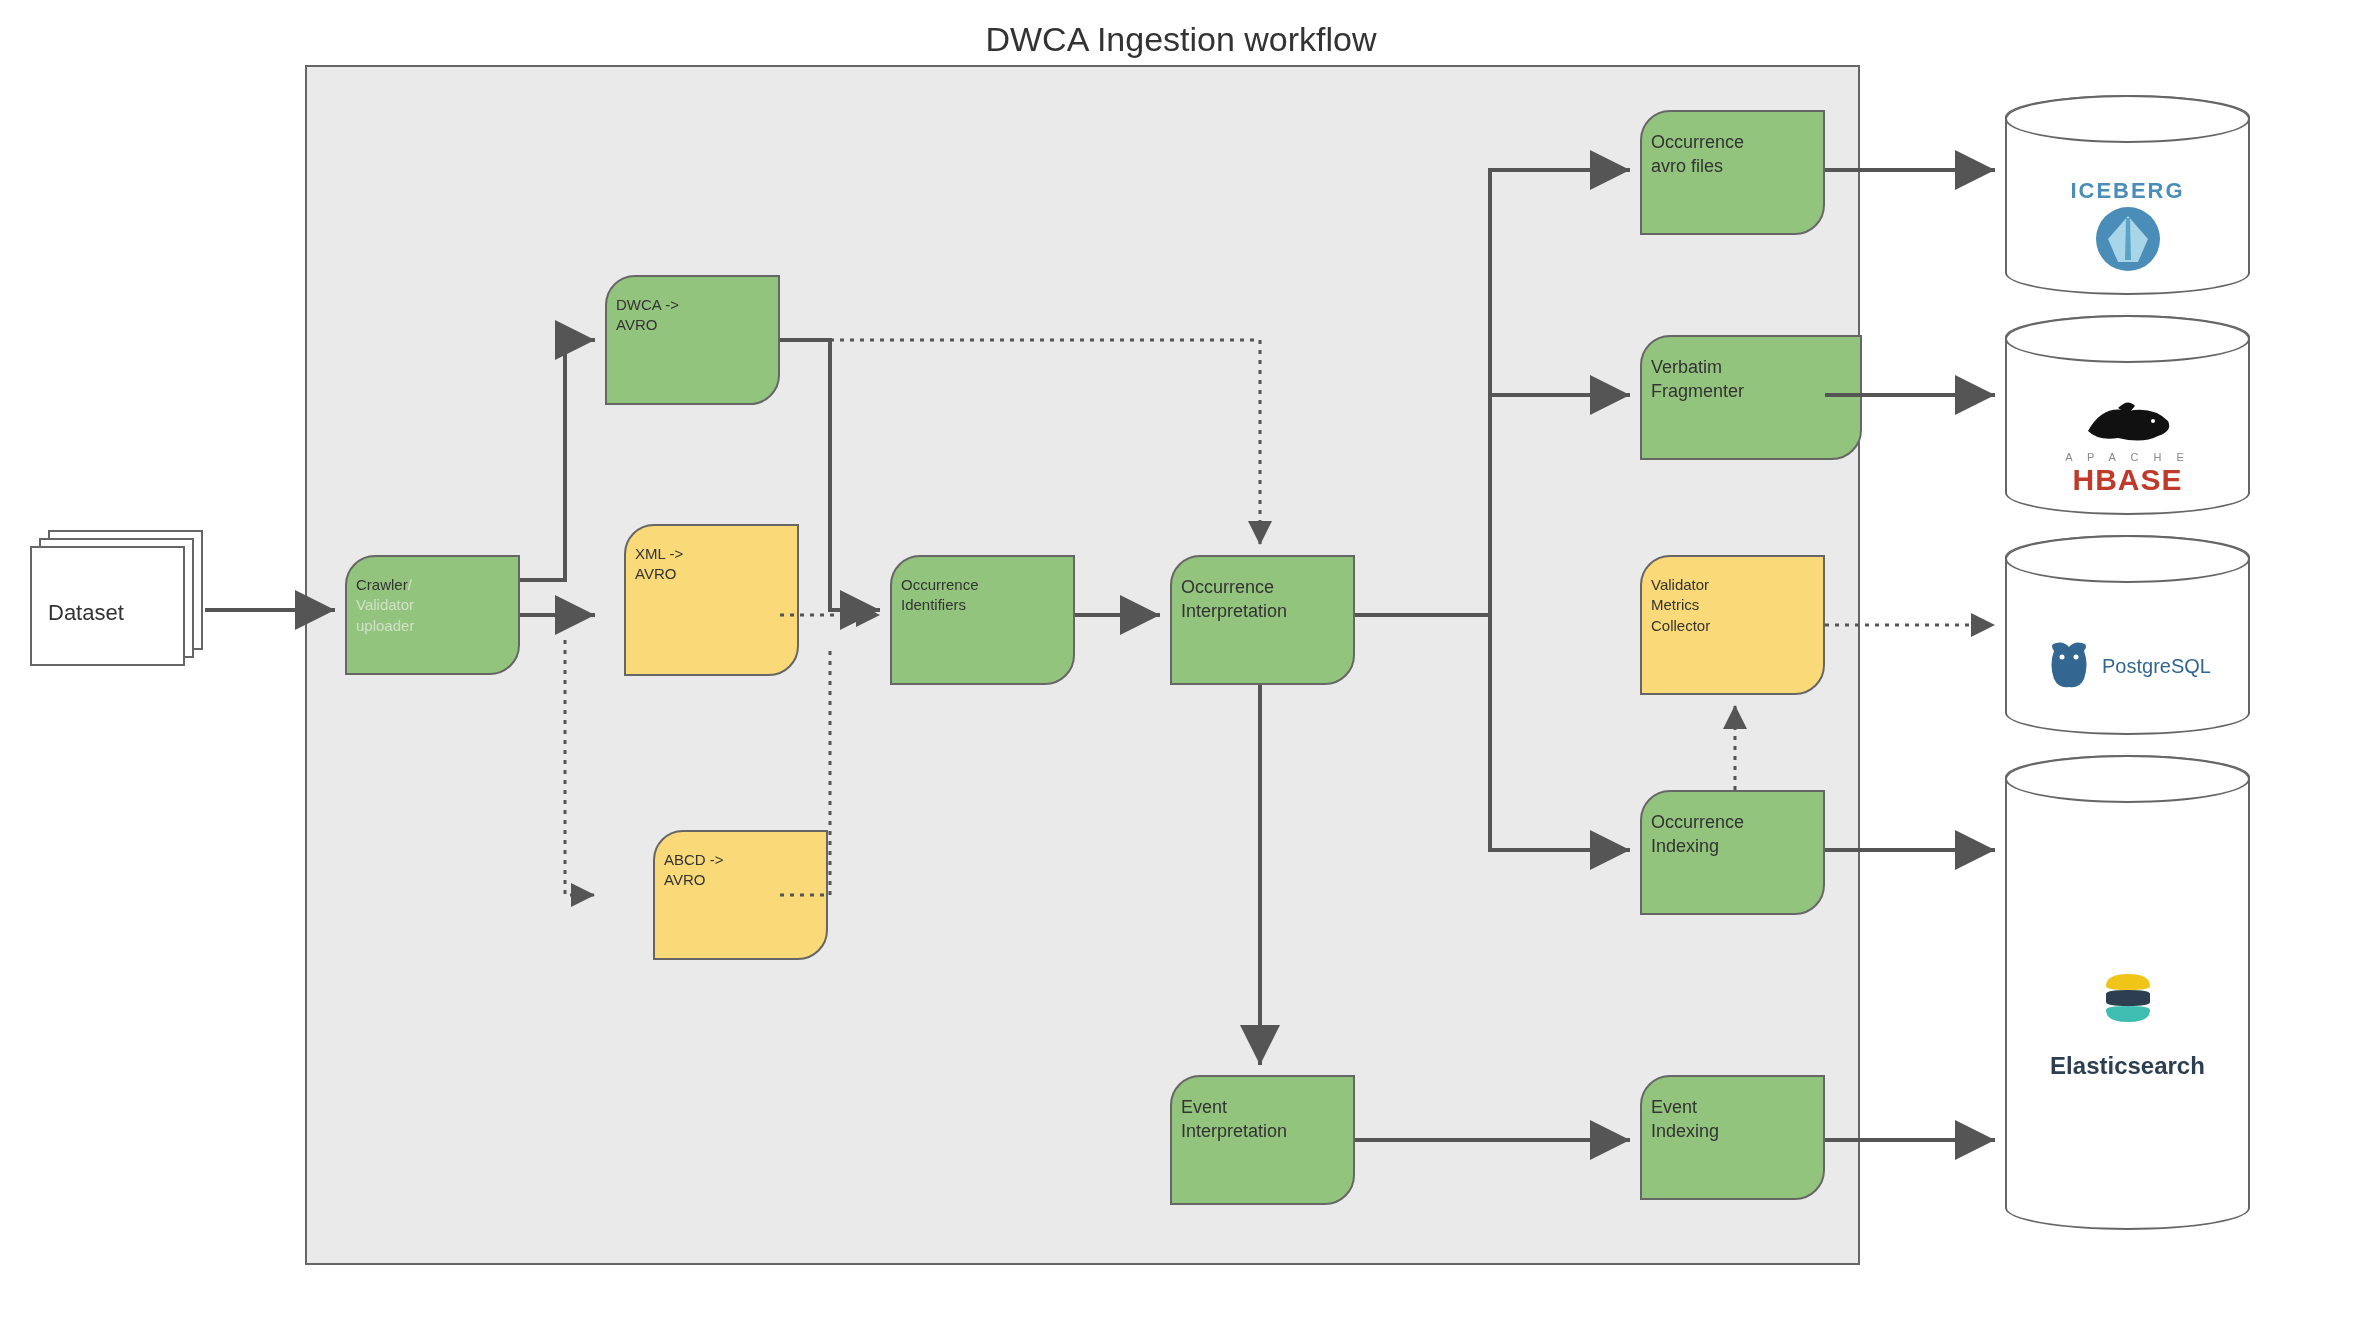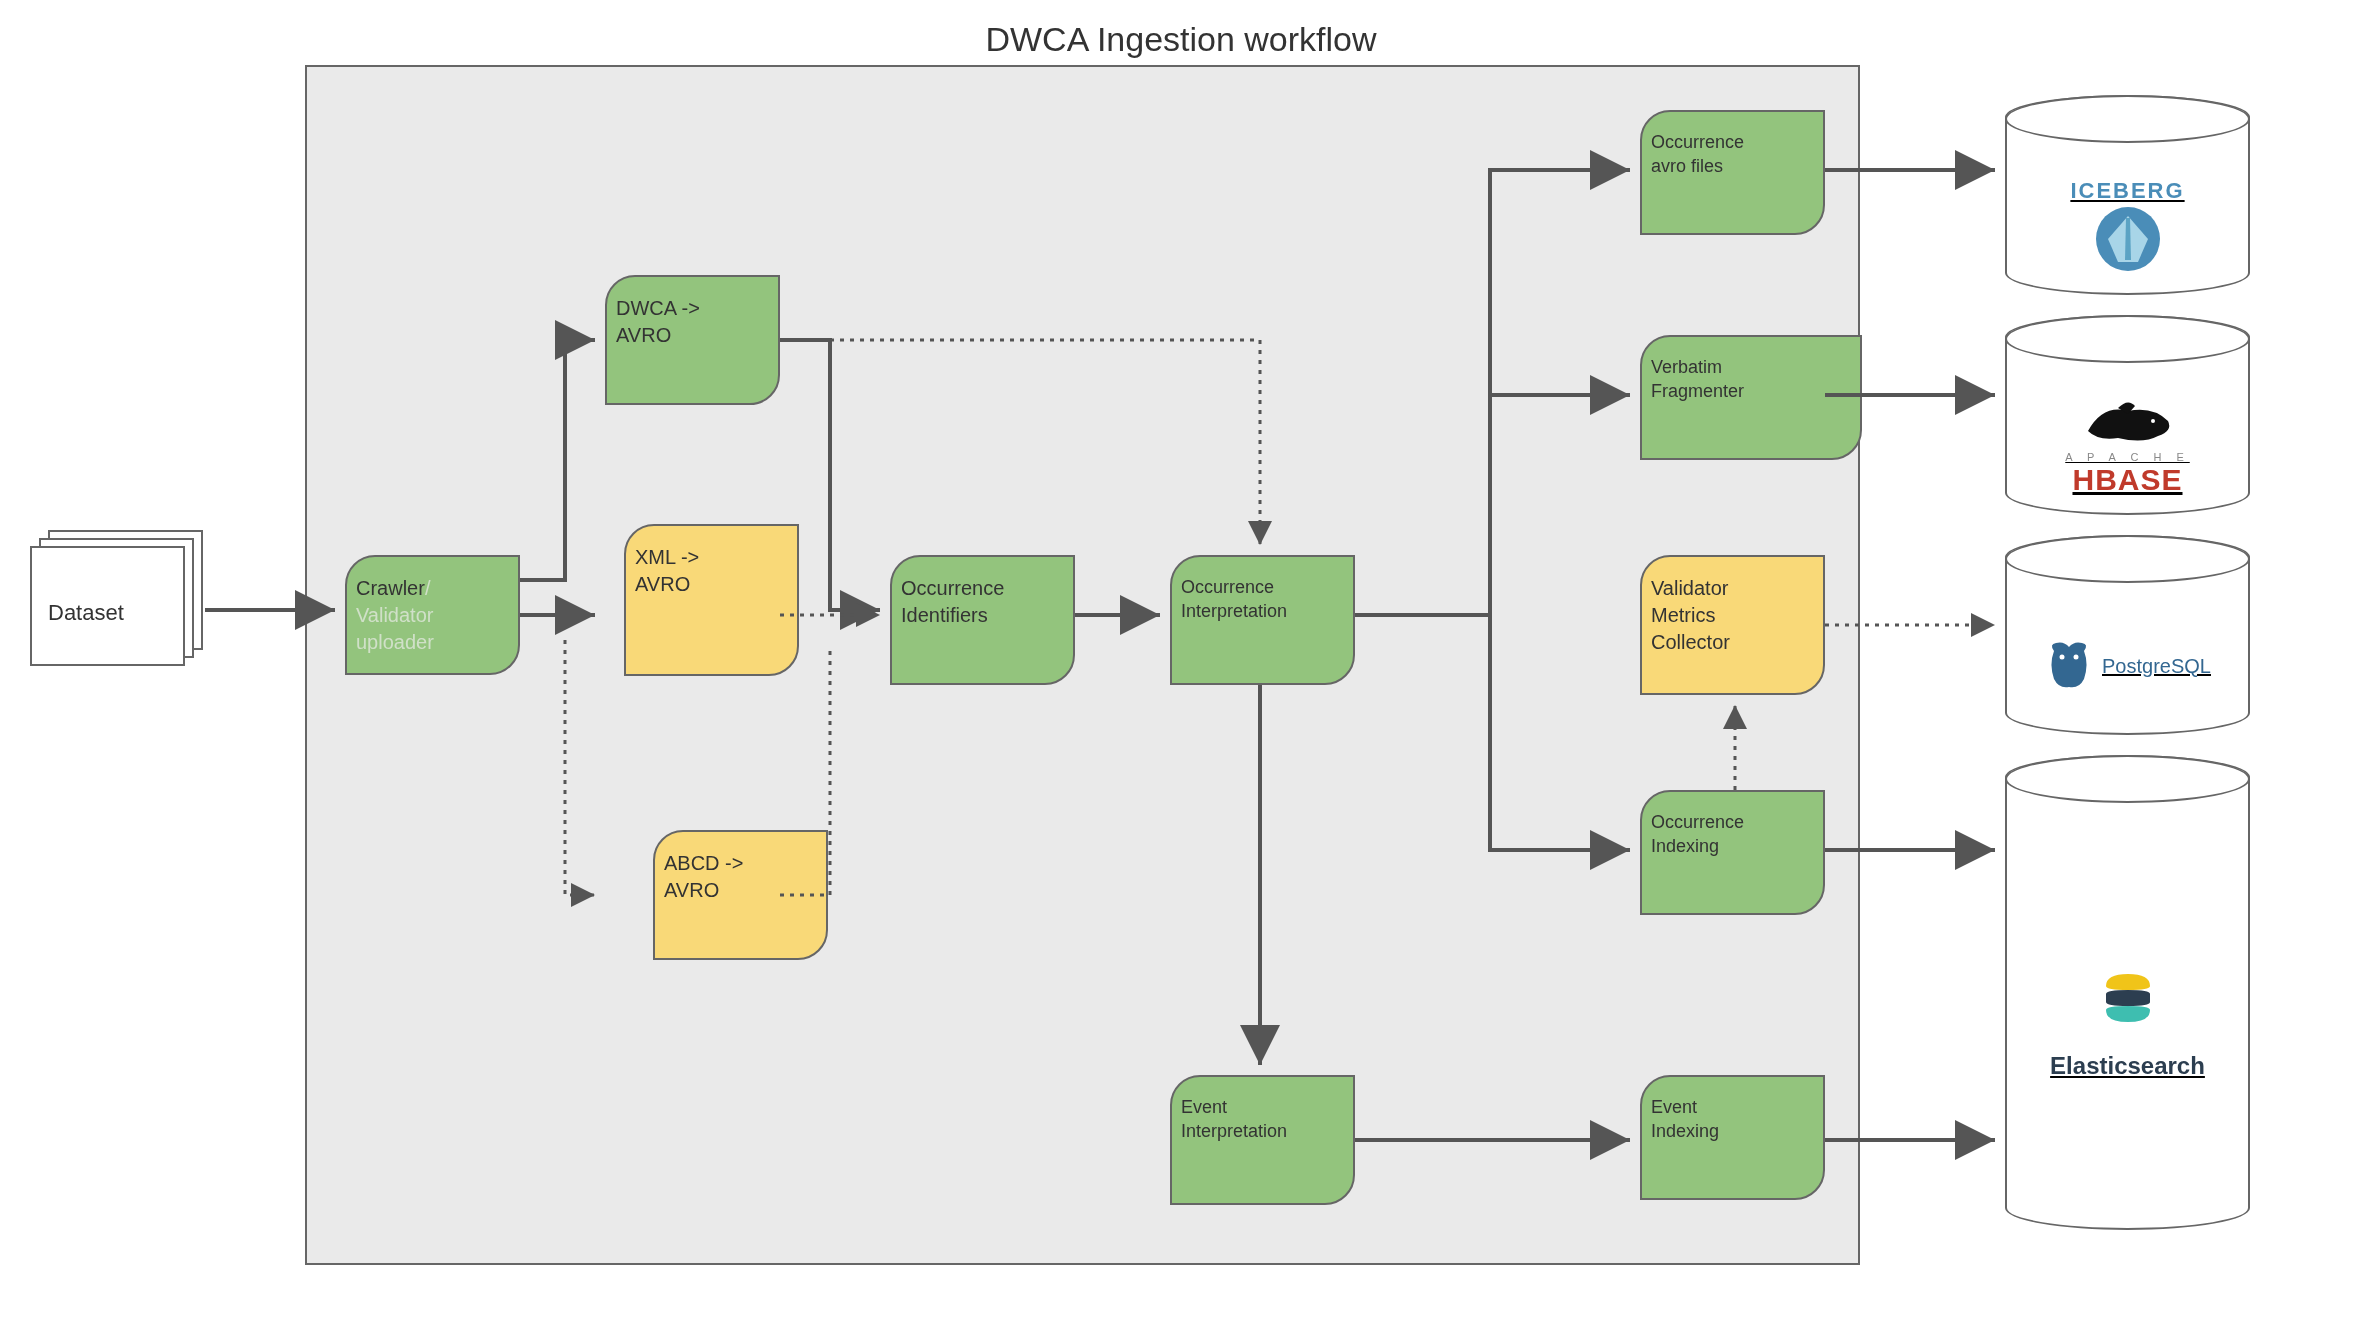--- a/index.html
+++ b/index.html
@@ -24,21 +24,21 @@
       left: 305px;
       width: 1555px;
       height: 1200px;
       background: #eaeaea;
       border: 2px solid #666;
     }
     .node {
       position: absolute;
       border: 2px solid #666;
       padding: 18px 16px;
-      font-size: 20px;
+      font-size: 15px;
       line-height: 1.35;
       color: #333;
     }
     .node.green { background: #93c47d; }
     .node.yellow { background: #f9d978; }
     .rounded-tl { border-top-left-radius: 30px; }
     .rounded-br { border-bottom-right-radius: 30px; padding-left: 9px; }
     .dataset-stack {
       position: absolute;
       left: 30px;
@@ -80,21 +80,20 @@
       background: #fff;
     }
     .cylinder-content {
       position: relative;
       padding-top: 62px;
       display: flex;
       align-items: center;
       justify-content: center;
       flex-direction: column;
       height: 100%;
-      text-decoration: underline;
     }
     svg.arrows {
       position: absolute;
       top: 0; left: 0;
       width: 2362px;
       height: 1320px;
       pointer-events: none;
     }
   </style>
 </head>

